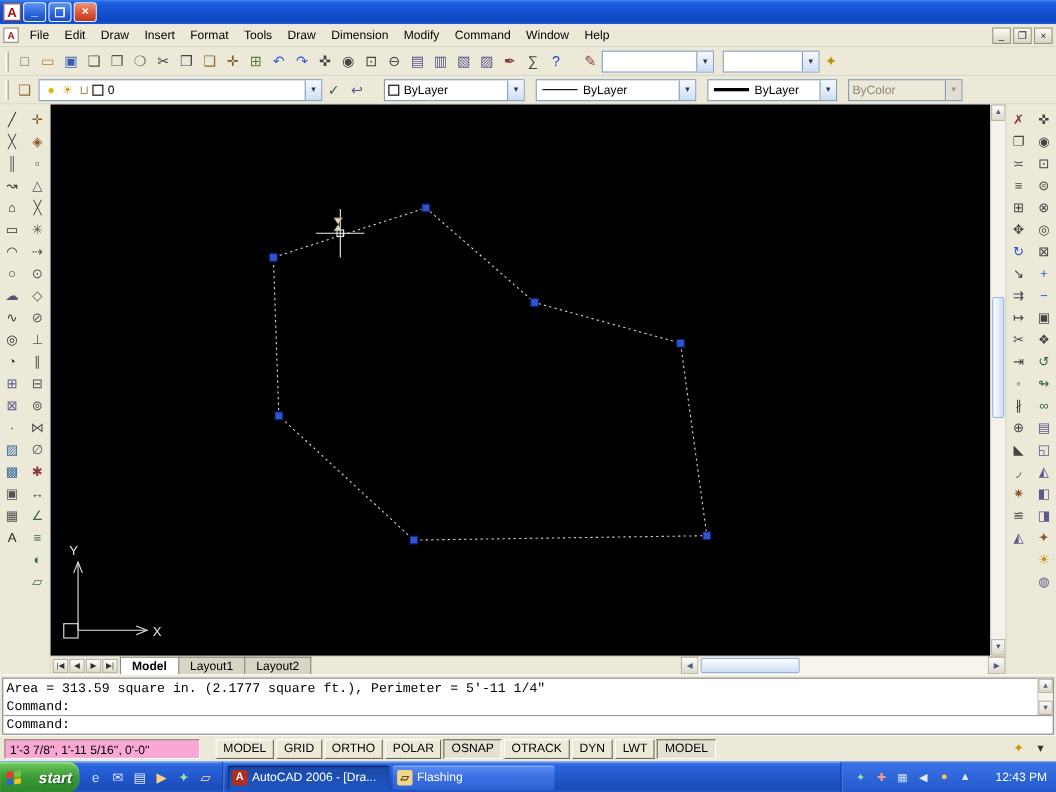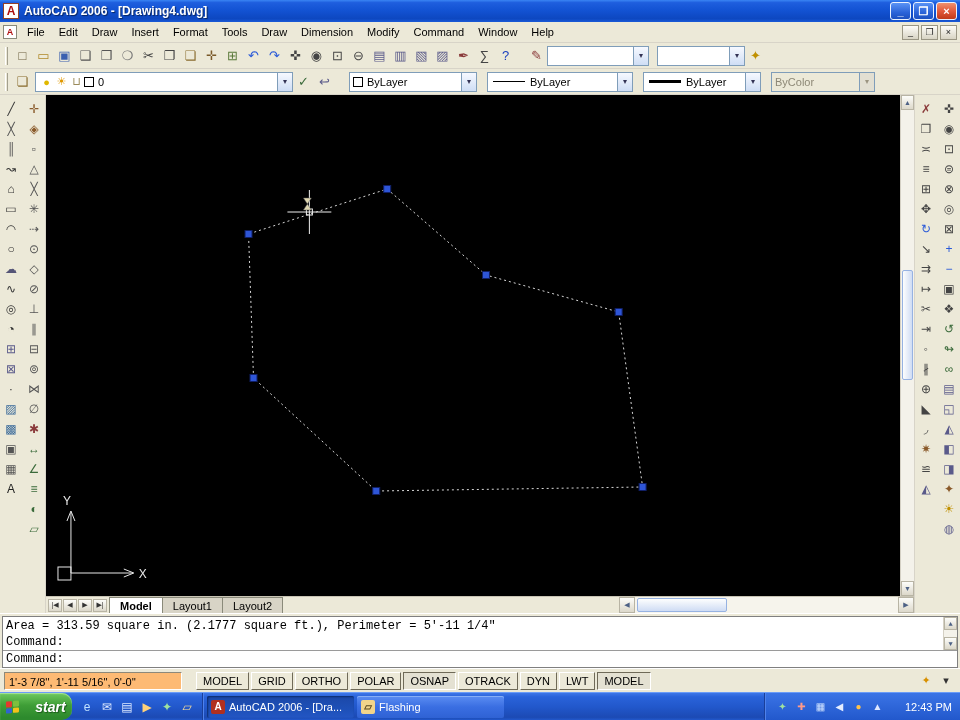--- a/index.html
+++ b/index.html
@@ -86,21 +86,21 @@
     font-family:"Liberation Mono","DejaVu Sans Mono",monospace;font-size:12px}
   .cmd-history{height:33px;overflow:hidden;padding:1px 16px 0 3px}
   .cmd-line{height:16px;line-height:16px;white-space:pre}
   .cmd-scroll{position:absolute;top:0;right:0;width:14px;height:33px;display:flex;flex-direction:column;background:#f4f2ea;border-left:1px solid #d4d0c4}
   .cmd-scroll .sb-btn{height:13px}
   .cmd-input{border-top:1px solid #9a9a9a;height:17px;line-height:16px;padding-left:3px;white-space:pre}
 
   
   .statusbar{height:24px;display:flex;align-items:center;background:#ECE9D8;padding:0 4px;border-top:1px solid #fff}
   .coords{width:178px;height:18px;line-height:16px;padding:1px 4px;border:1px solid;border-color:#8d897a #fff #fff #8d897a;
-    background:#fdba74;white-space:nowrap;overflow:hidden}
+    background:#f9a8d4;white-space:nowrap;overflow:hidden}
   .toggles{display:flex;gap:2px;margin-left:14px}
   .toggle{height:18px;line-height:15px;padding:1px 6px;border:1px solid;border-color:#fff #6f6a58 #6f6a58 #fff;background:#ECE9D8}
   .toggle.pressed{border-color:#6f6a58 #fff #fff #6f6a58;background:#e4e1d2}
   .status-tray{margin-left:auto;display:flex;align-items:center;gap:4px;padding-right:2px}
   .sti{width:16px;height:16px;display:flex;align-items:center;justify-content:center;font-size:11px}
 
   
   .taskbar{height:28px;display:flex;align-items:stretch;background:linear-gradient(180deg,#3e77e8 0%,#2a63da 14%,#2258cc 50%,#1c4ab4 90%,#2258cc 100%);
     border-top:1px solid #6a9cf8}
   .startbtn{width:72px;display:flex;align-items:center;justify-content:center;gap:16px;color:#fff;font-weight:bold;font-style:italic;font-size:14px;
@@ -122,21 +122,20 @@
   .tri{width:15px;height:15px;display:flex;align-items:center;justify-content:center;font-size:10px}
   .clock{color:#fff;font-size:11px;margin-left:16px;white-space:nowrap}
 </style>
 </head>
 <body>
 
 <div class="screen">
 
   <div class="titlebar">
     <div class="app-icon">A</div>
-    <div class="tb-title">AutoCAD 2006 - [Drawing4.dwg]</div>
     <div class="tb-btn minb">_</div>
     <div class="tb-btn resb">❐</div>
     <div class="tb-btn closeb">×</div>
   </div>
 
   <div class="menubar">
     <div class="doc-icon">A</div>
     <div class="menu-items" id="menu-items">
         <div class="menu-item">File</div>
         <div class="menu-item">Edit</div>

